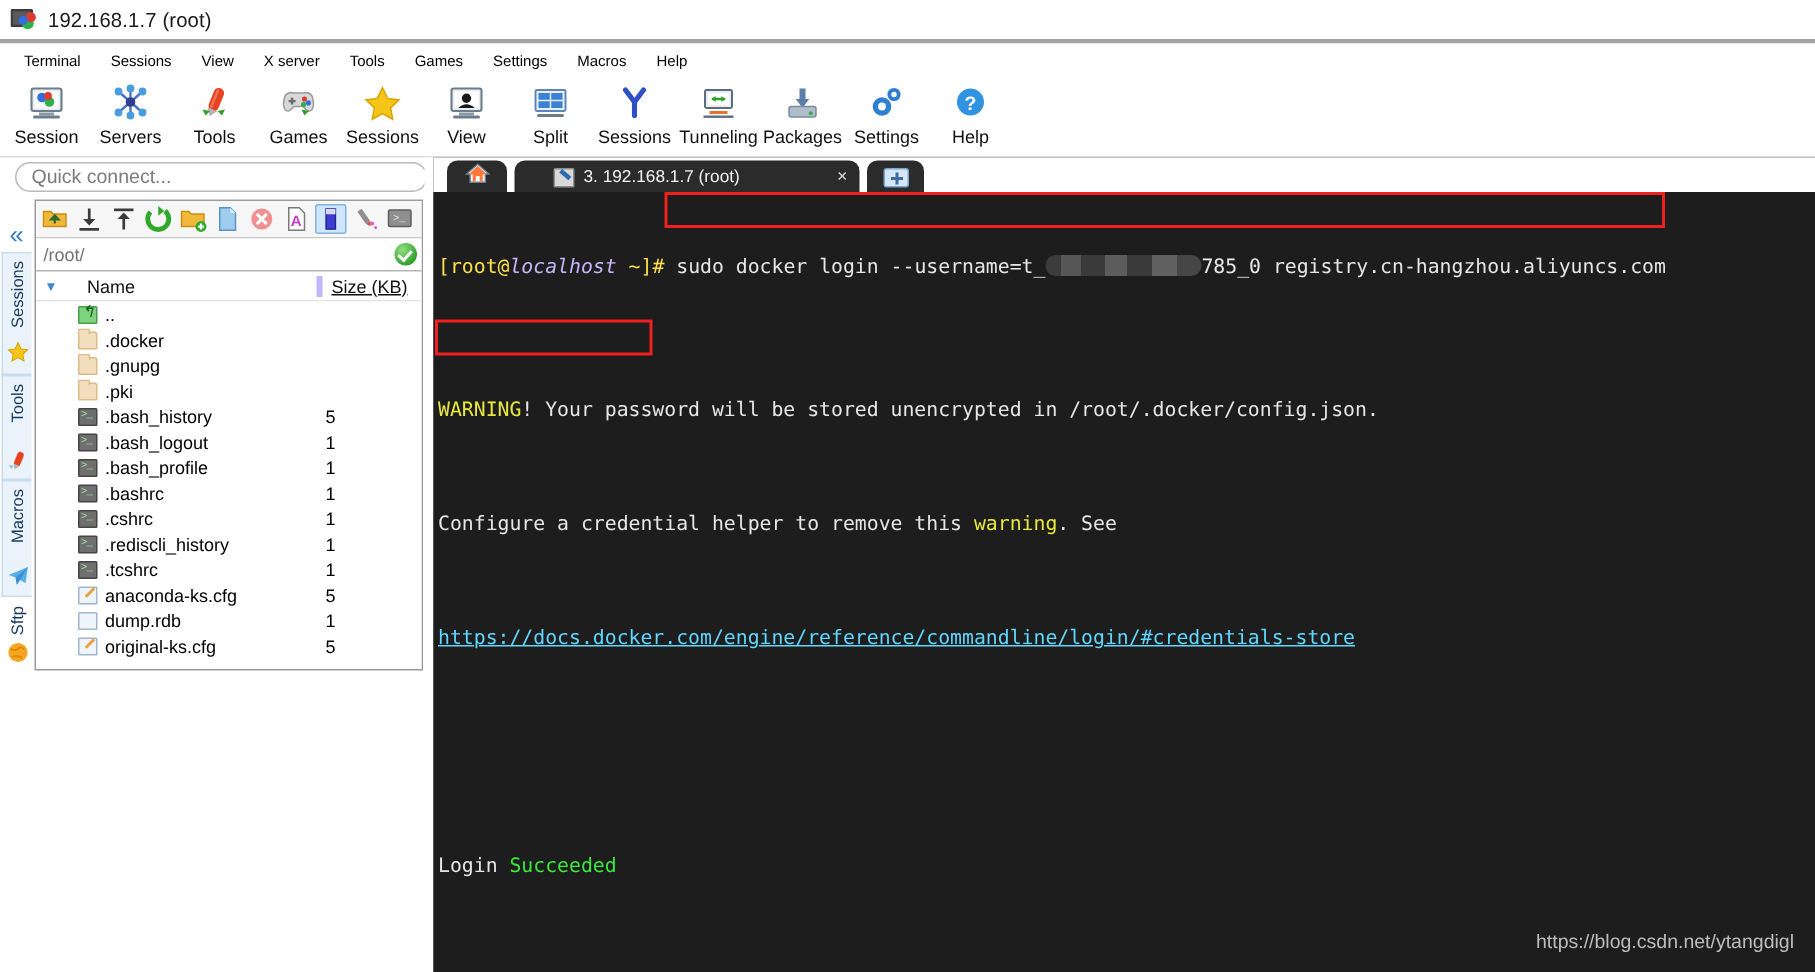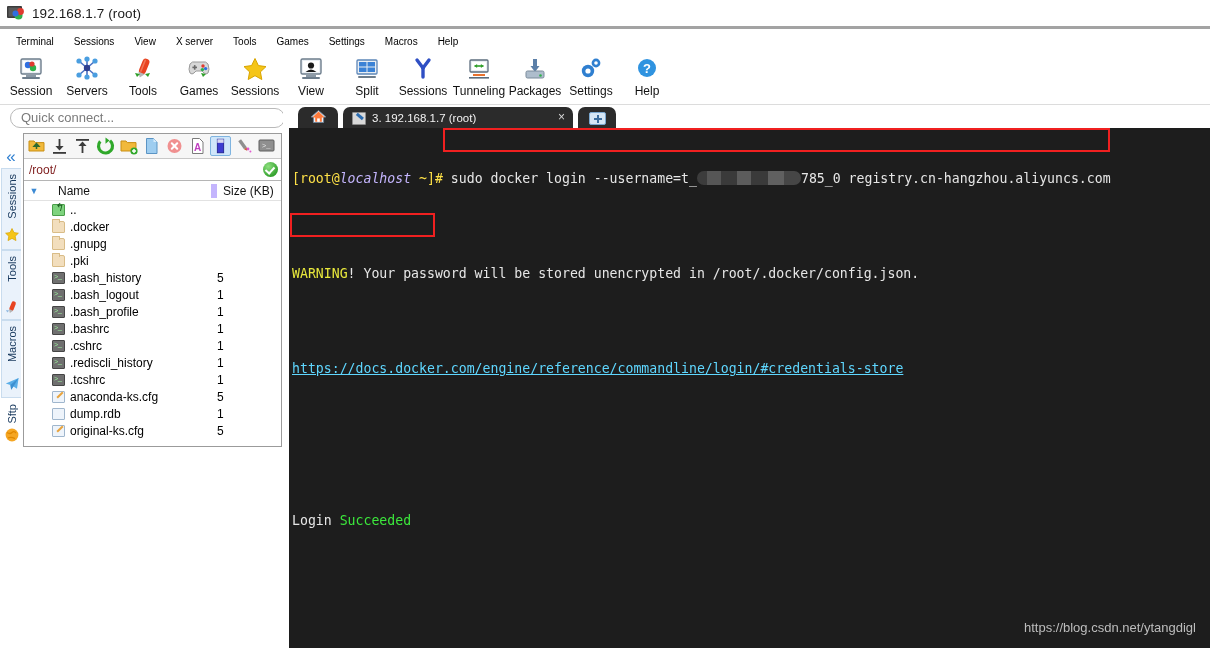--- a/index.html
+++ b/index.html
@@ -82,39 +82,39 @@
   .fp-toolbar {
     height: 25px; background: #f6f6f6; border-bottom: 1px solid #c8c8c8;
     display: flex; align-items: center; padding: 0 2px; gap: 2px;
   }
   .fp-ico { width: 21px; height: 20px; position: relative; cursor: pointer; border-radius: 2px; }
   .fp-ico.sel { background: #cfe6fa; border: 1px solid #7fb4e0; }
   .fp-path {
     height: 22px; border-bottom: 1px solid #b5b5b5; background: #fff;
     display: flex; align-items: center; padding: 0 3px 0 5px; position: relative;
   }
-  .fp-path-txt { font-size: 12px; color: #7f1d1d; flex: 1; }
+  .fp-path-txt { font-size: 12px; color: #737373; flex: 1; }
   .fp-ok {
     width: 15px; height: 15px; border-radius: 50%;
     background: radial-gradient(circle at 35% 30%, #8ee07f, #2f9e2a 75%);
     position: relative; flex: none;
   }
   .fp-ok::after {
     content: ""; position: absolute; left: 3.5px; top: 3px; width: 4px; height: 7px;
     border: solid #fff; border-width: 0 2px 2px 0; transform: rotate(42deg);
   }
   .fp-header {
     height: 20px; display: flex; align-items: center;
     font-size: 12px; color: #111; border-bottom: 1px solid #e2e2e2; background: #fff;
   }
   .fp-sortcaret {
     width: 20px; text-align: center; color: #3c8ad4; font-size: 9px;
   }
   .fp-h-name { flex: 1; padding-left: 14px; }
-  .fp-h-size { width: 70px; padding-left: 6px; border-left: 6px solid #c4b5fd; }
+  .fp-h-size { width: 70px; padding-left: 6px; border-left: 4px solid #c4b5fd; text-decoration: underline; }
   .fp-list { flex: 1; overflow: hidden; background: #fff; }
   .fp-row {
     display: flex; align-items: center; height: 17px; font-size: 12px; color: #000;
     cursor: default;
   }
   .fp-row .nm { flex: 1; display: flex; align-items: center; padding-left: 28px; }
   .fp-row .sz { width: 70px; padding-left: 6px; }
   .ficon { width: 13px; height: 12px; margin-right: 5px; position: relative; flex: none; }
   .ficon.folder { background: #f2debd; border: 1px solid #d9bc87; border-radius: 1px 2px 1px 1px; }
   .ficon.folder::before {
@@ -147,21 +147,21 @@
     background: #ffffff;
   }
   .tab-home {
     position: absolute; left: 9px; top: 2px; width: 40px; height: 22px;
     background: #2b2b2b; border-radius: 7px 7px 0 0;
     display: flex; align-items: center; justify-content: center; cursor: pointer;
   }
   .tab-sess {
     position: absolute; left: 54px; top: 2px; width: 230px; height: 22px;
     background: #2b2b2b; border-radius: 7px 7px 0 0;
-    display: flex; align-items: center; padding-left: 9px; cursor: pointer;
+    display: flex; align-items: center; padding-left: 26px; cursor: pointer;
   }
   .tab-sess .tico {
     width: 14px; height: 13px; background: #d9d9d9; border: 1px solid #8d8d8d;
     margin-right: 6px; position: relative; flex: none; border-radius: 1px;
   }
   .tab-sess .tico::after {
     content: ""; position: absolute; left: 3px; top: 2px; width: 8px; height: 2.5px;
     background: #2b6cb0; transform: rotate(40deg);
   }
   .tab-lbl { font-size: 11.5px; color: #f2f2f2; white-space: nowrap; }
@@ -700,20 +700,21 @@
       <span class="plus-box"></span>
     </div>
   </div>
 
   <div class="terminal">
     <div class="t-line"><span class="c-prompt">[root@</span><span class="c-user">localhost</span><span class="c-prompt"> ~]# </span><span class="c-white">sudo docker login --username=t_</span><span class="masked"></span><span class="c-white">785_0 registry.cn-hangzhou.aliyuncs.com</span></div>
 
 
     <div class="t-line"><span class="c-yellow">WARNING</span><span class="c-white">! Your password will be stored unencrypted in /root/.docker/config.json.</span></div>
 
+    <div class="t-line"><span class="c-white">Configure a credential helper to remove this </span><span class="c-yellow">warning</span><span class="c-white">. See</span></div>
 
     <div class="t-line"><span class="c-link">https://docs.docker.com/engine/reference/commandline/login/#credentials-store</span></div>
 
     <div class="t-line"><span></span></div>
 
     <div class="t-line"><span class="c-white">Login </span><span class="c-green">Succeeded</span></div>
 
     
   </div>
 

